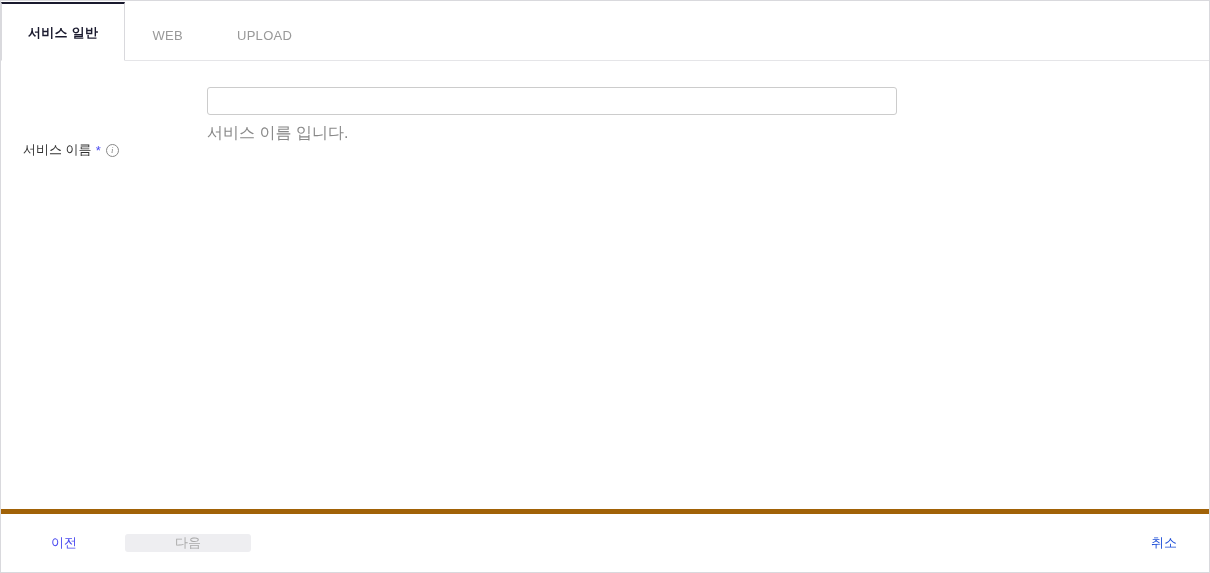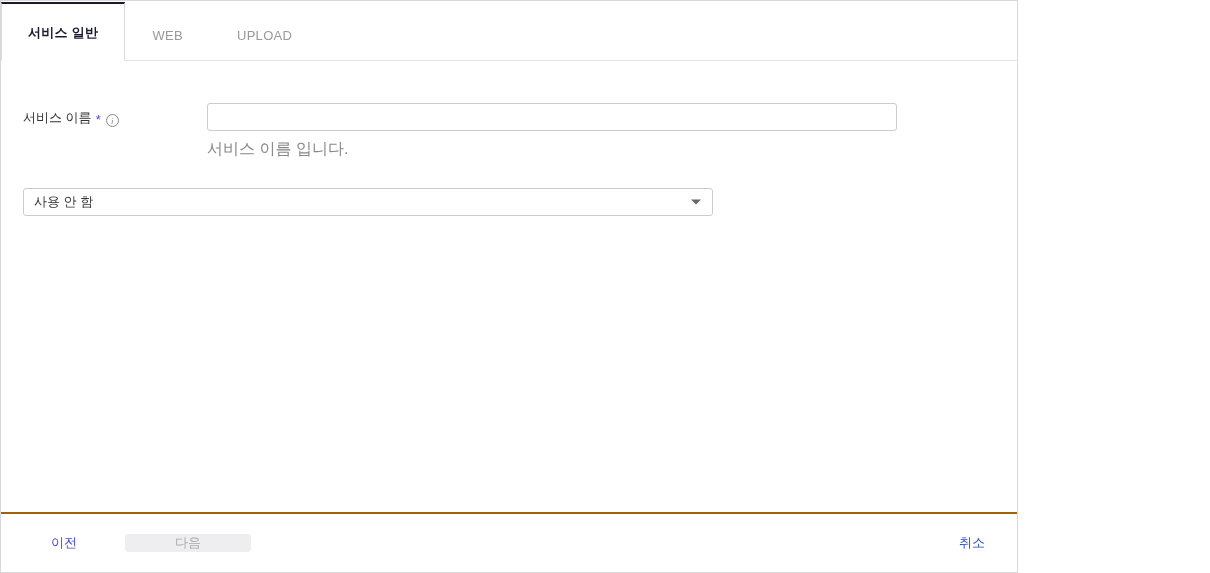--- a/index.html
+++ b/index.html
@@ -7,27 +7,26 @@
       margin: 0;
       padding: 0;
     }
     body {
       font-family: -apple-system, BlinkMacSystemFont, "Malgun Gothic", "Segoe UI", Arial, sans-serif;
       background: #fff;
       color: #333;
       font-size: 13px;
     }
     .container {
-      width: 1018px;
+      width: 1210px;
       height: 573px;
       border: 1px solid #d9d9dd;
       display: flex;
       flex-direction: column;
       position: relative;
-      gap: 16px;
     }
     .tabs {
       display: flex;
       border-bottom: 1px solid #e5e5e8;
       padding: 0;
       align-items: flex-end;
     }
     .tab {
       padding: 20px 26px 18px 26px;
       cursor: pointer;
@@ -56,22 +55,23 @@
       display: flex;
       align-items: flex-start;
       margin-bottom: 28px;
     }
     .form-label {
       width: 184px;
       padding-top: 6px;
       color: #333;
       font-size: 13px;
       display: flex;
-      align-items: flex-end;
+      align-items: center;
       gap: 3px;
+      margin-top: 48px;
     }
     .required-mark {
       color: #4a4af0;
       margin-left: 1px;
     }
     .info-icon {
       display: inline-flex;
       align-items: center;
       justify-content: center;
       width: 13px;
@@ -127,21 +127,21 @@
       top: 50%;
       transform: translateY(-50%);
       pointer-events: none;
       width: 0;
       height: 0;
       border-left: 5px solid transparent;
       border-right: 5px solid transparent;
       border-top: 5px solid #666;
     }
     .footer {
-      border-top: 2px solid #a16207;
+      border-top: 5px solid #a16207;
       padding: 12px 22px;
       display: flex;
       align-items: center;
       justify-content: space-between;
     }
     .footer-left {
       display: flex;
       align-items: center;
       gap: 20px;
     }
@@ -189,26 +189,20 @@
         <span class="required-mark">*</span>
         <span class="info-icon">i</span>
       </div>
       <div class="form-field">
         <input type="text" class="text-input" value="" style="">
         <div class="helper-text">서비스 이름 입니다.</div>
       </div>
     </div>
 
     <div class="form-row">
-      <div class="form-field">
-        <div class="select-wrapper">
-          <div class="select-input">사용 안 함</div>
-          <div class="select-arrow"></div>
-        </div>
-      </div>
     </div>
 
   </div>
 
   <div class="footer">
     <div class="footer-left">
       <button class="btn btn-prev">이전</button>
       <button class="btn btn-next" disabled="">다음</button>
     </div>
     <button class="btn btn-cancel">취소</button>

